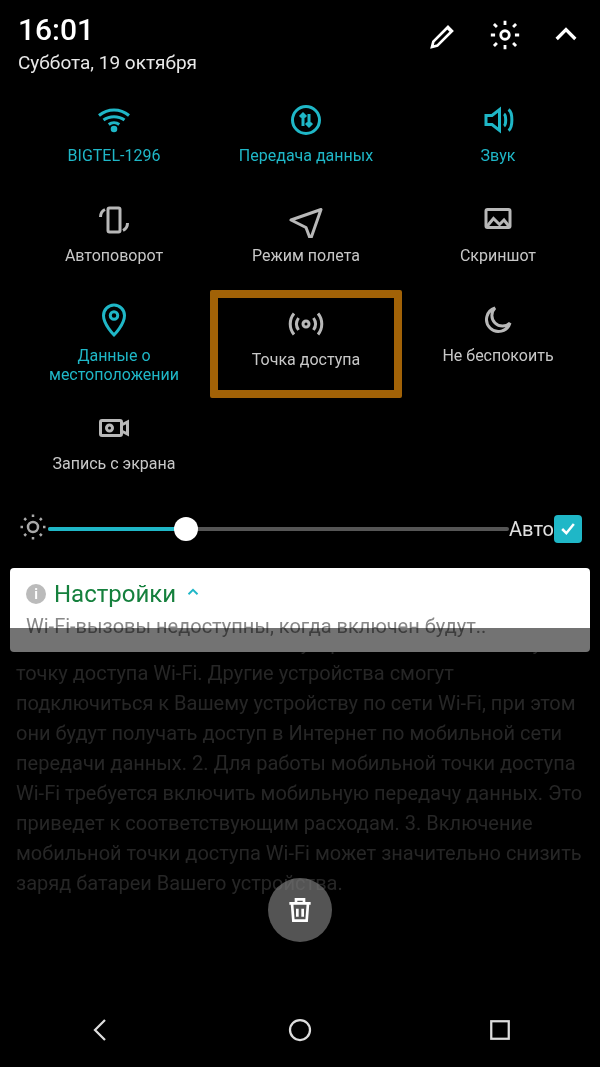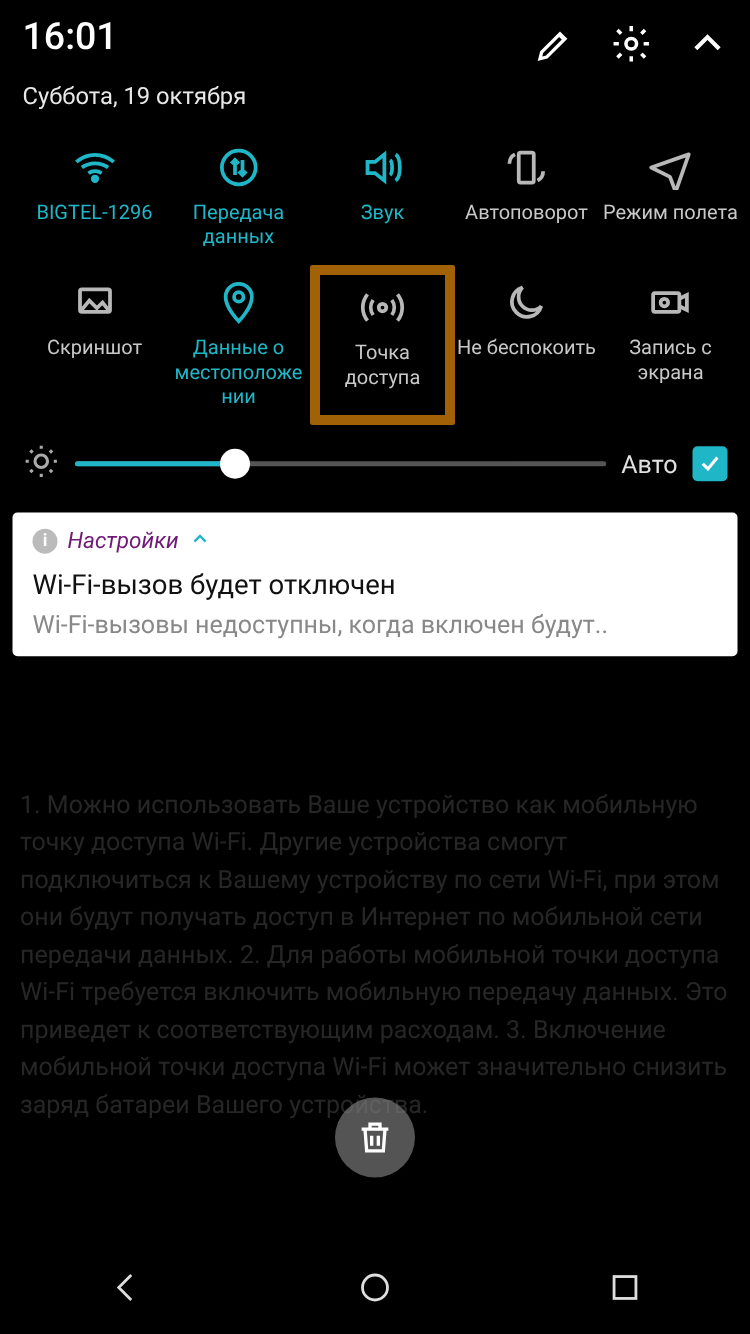--- a/index.html
+++ b/index.html
@@ -13,28 +13,28 @@
     position: relative;
   }
   .status-bar {
     display: flex;
     justify-content: space-between;
     align-items: flex-start;
     padding: 12px 18px 4px 18px;
   }
   .status-left { display: flex; flex-direction: column; }
   .time { font-size: 30px; font-weight: 500; }
-  .date { font-size: 19px; color: #e8e8e8; margin-top: 18px; }
+  .date { font-size: 19px; color: #e8e8e8; margin-top: 4px; }
   .status-right { display: flex; gap: 28px; align-items: center; margin-top: 6px; }
   .topicon svg { width: 32px; height: 32px; }
   .topicon.big svg { width: 34px; height: 34px; }
 
   .tiles {
     display: grid;
-    grid-template-columns: repeat(5, 1fr);
+    grid-template-columns: repeat(3, 1fr);
     padding: 12px 6px 0 18px;
   }
   .tile {
     display: flex;
     flex-direction: column;
     align-items: center;
     justify-content: flex-start;
     padding: 10px 2px 14px 2px;
     min-height: 100px;
   }
@@ -50,21 +50,20 @@
   }
   .tile.active .tlabel { color: #1fb7c7; }
   .tile.active svg { stroke: #1fb7c7; color:#1fb7c7; }
   .tile svg { stroke: #b8b8b8; color:#b8b8b8; }
   .tile.highlight { border: 8px solid #a16207; border-radius: 2px; padding:6px 0 10px 0;}
   
   .brightness {
     display: flex;
     align-items: center;
     padding: 14px 18px 16px 18px;
-    gap: 12px;
   }
   .bicon svg { width: 30px; height: 30px; stroke:#aaa; }
   .slider {
     flex: 1;
     height: 4px;
     background: #555;
     position: relative;
     border-radius: 2px;
   }
   .slider .fill {
@@ -98,21 +97,21 @@
     margin: 6px 10px 8px 10px;
     padding: 12px 16px 14px 16px;
   }
   .notif-head { display:flex; align-items:center; gap:8px; }
   .notif-head .appicon {
     width:20px; height:20px; border-radius:50%;
     background:#bbb; color:#fff;
     display:flex; align-items:center; justify-content:center;
     font-size:14px; font-weight:bold;
   }
-  .notif-head .appname { color:#701a75; font-size:18px;font-style:italic; }
+  .notif-head .appname { color:#15803d; font-size:24px; }
   .notif-head .chev svg { width:18px; height:18px; stroke:#1fb7c7; }
   .notif-title { color:#111; font-size:22px; font-weight:400; margin-top:12px; }
   .notif-body { color:#888; font-size:20px; margin-top:6px; white-space:nowrap; overflow:hidden; text-overflow:ellipsis; }
 
   .bgtext {
     position: absolute;
     top: 628px; left: 0; right: 0;
     padding: 0 16px;
     color: #555;
     font-size: 20px;
@@ -299,21 +298,20 @@
 </div>
 
 <div class="notif-card">
   <div class="notif-head">
     <span class="appicon">i</span>
     <span class="appname">Настройки</span>
     <span class="chev"><svg viewBox="0 0 24 24" fill="none" stroke-width="2.5">
           <path d="M6 15l6-6 6 6"></path>
         </svg></span>
   </div>
-  <div class="notif-title">Wi-Fi-вызов будет отключен</div>
   <div class="notif-body">Wi-Fi-вызовы недоступны, когда включен будут..</div>
 </div>
 
 <div class="trash-btn">
   <svg viewBox="0 0 24 24" fill="none" stroke-width="2">
       <path d="M4 7h16M9 7V4h6v3M6 7l1 13h10l1-13M10 11v6M14 11v6"></path>
     </svg>
 </div>
 
 <div class="navbar">

